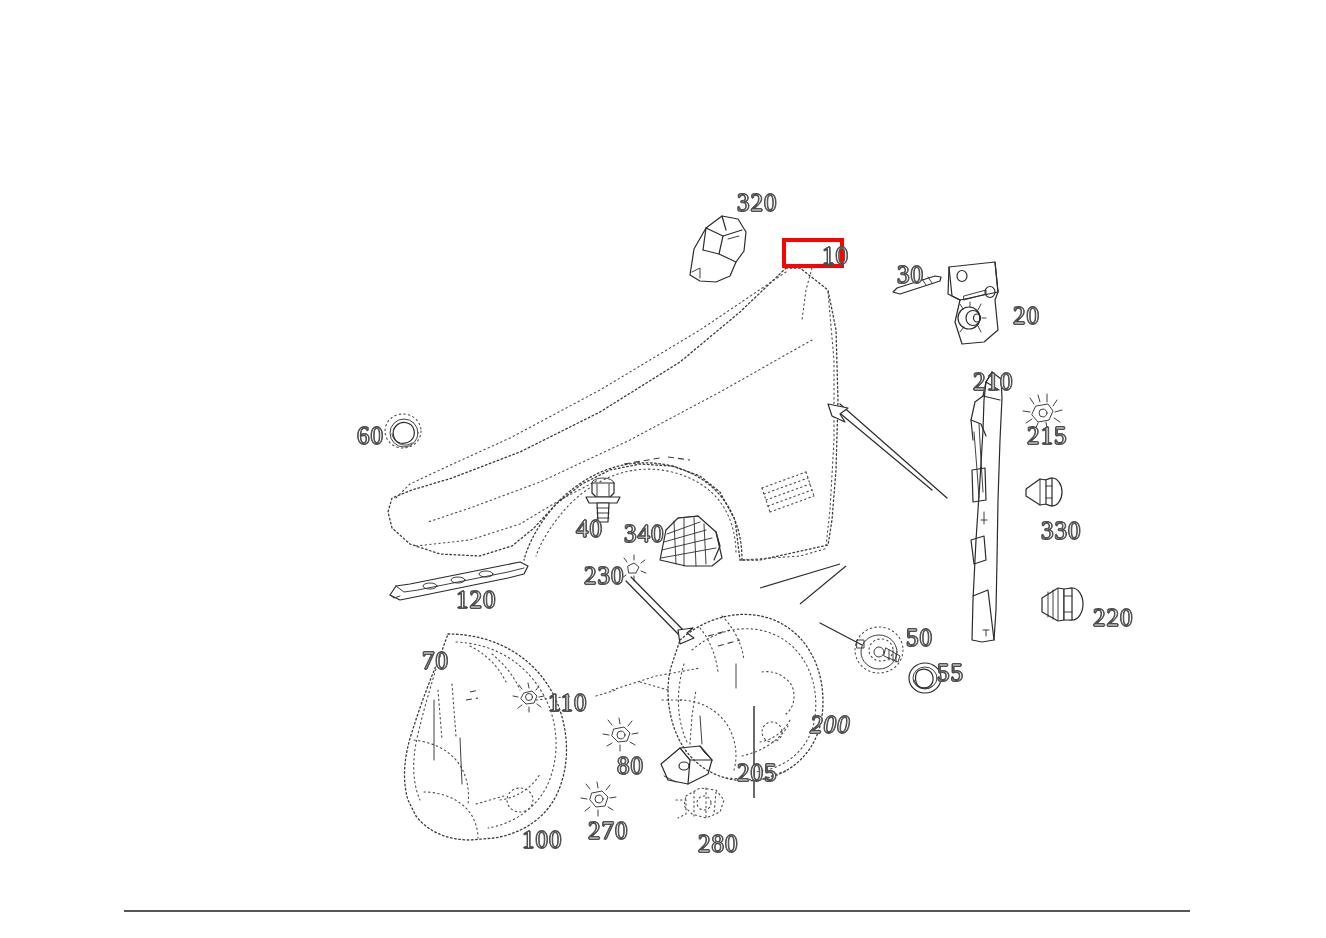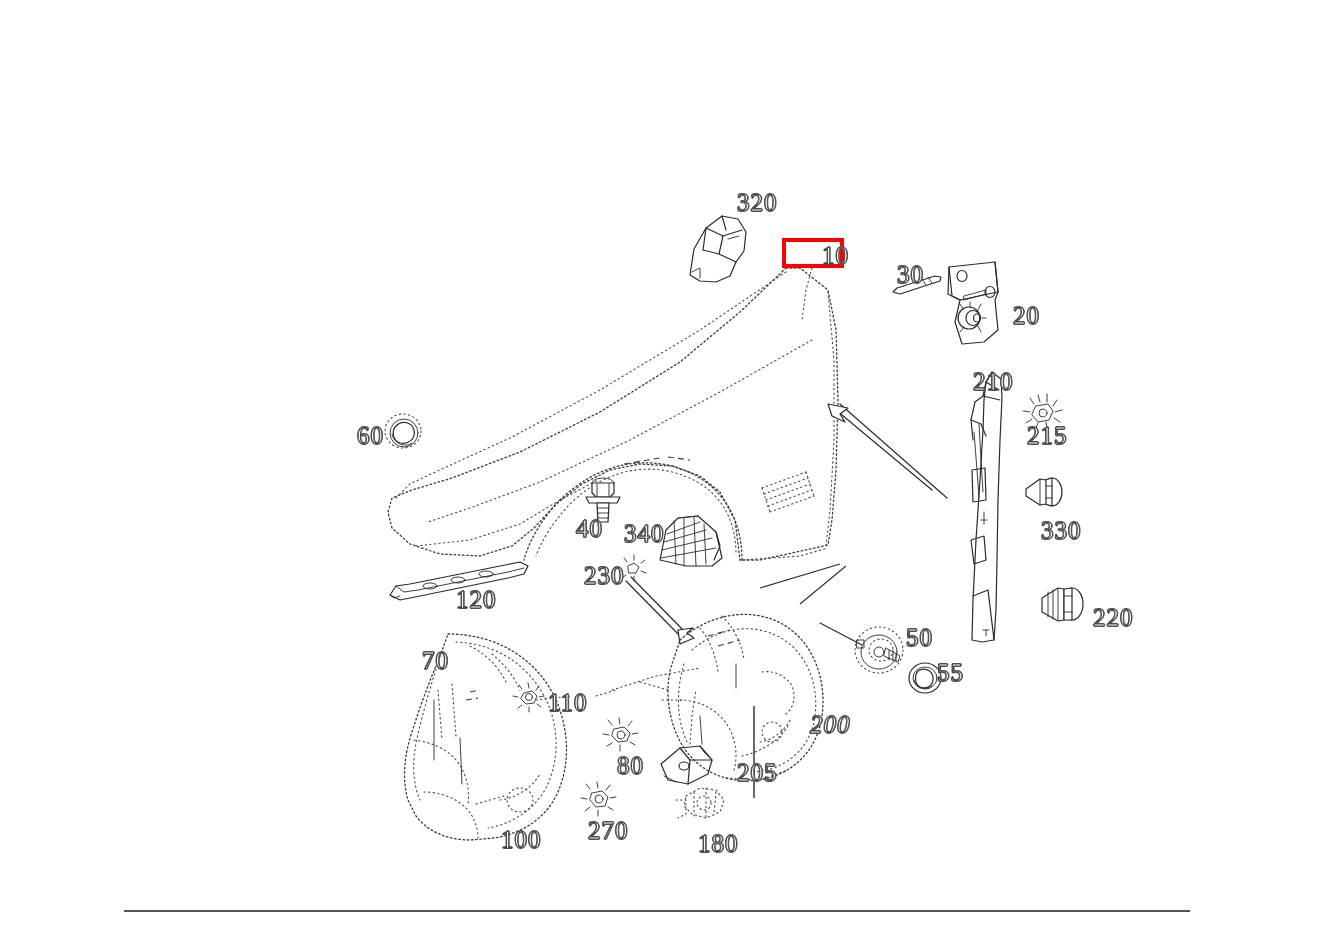--- a/index.html
+++ b/index.html
@@ -360,23 +360,23 @@
   <div class="callout outline" style="left:584px; top:563px;">230</div>
   <div class="callout outline" style="left:456px; top:587px;">120</div>
   <div class="callout outline" style="left:1093px; top:605px;">220</div>
   <div class="callout outline" style="left:422px; top:648px;">70</div>
   <div class="callout outline" style="left:906px; top:625px;">50</div>
   <div class="callout outline" style="left:937px; top:660px;">55</div>
   <div class="callout outline" style="left:548px; top:690px;">110</div>
   <div class="callout outline" style="left:810px; top:712px;font-style:italic;">200</div>
   <div class="callout outline" style="left:617px; top:753px;">80</div>
   <div class="callout outline" style="left:717px; top:760px;margin-left:20px;">205</div>
-  <div class="callout outline" style="left:501px; top:827px;">100</div>
+  <div class="callout outline" style="left:522px; top:827px;">100</div>
   <div class="callout outline" style="left:588px; top:818px;">270</div>
-  <div class="callout outline" style="left:698px; top:831px;">180</div>
+  <div class="callout outline" style="left:698px; top:831px;">280</div>
 
   <div class="callout-highlight" style="left:782px; top:238px; width:62px; height:30px;">
     <div class="callout outline" style="margin-top:1px;padding-left:36px;">10</div>
   </div>
 
   <div id="bottom-rule"></div>
 
 </div>
 
 </body></html>

